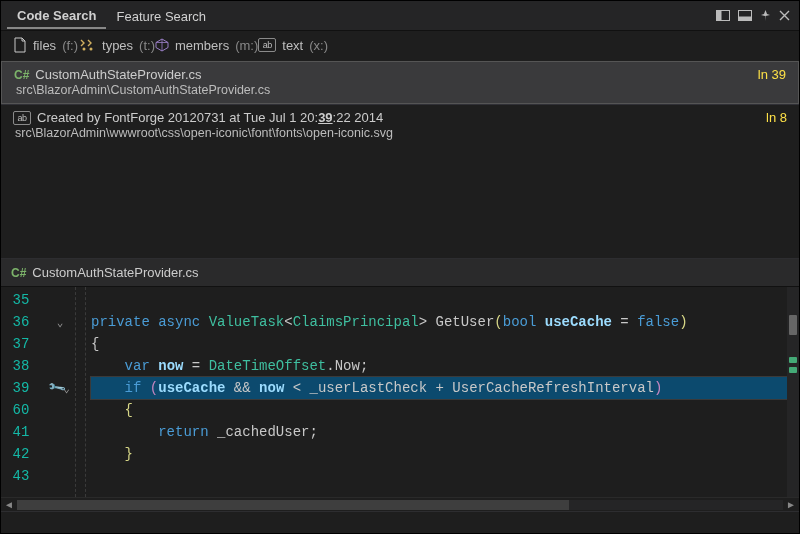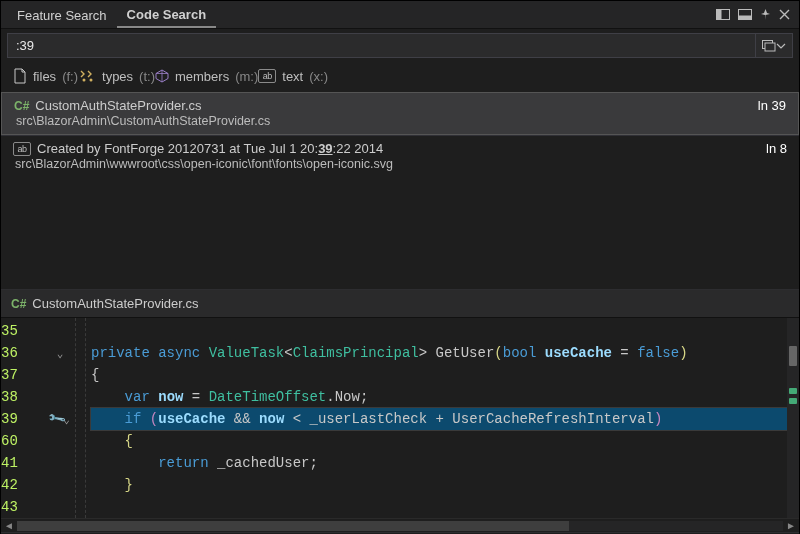--- a/index.html
+++ b/index.html
@@ -40,37 +40,37 @@
   .filter svg { flex-shrink: 0; }
   .hint { color: #888; }
   
   .results { display: flex; flex-direction: column; }
   .result {
     padding: 5px 12px 6px; border-top: 1px solid #303036; cursor:pointer;
   }
   .result.selected { background: #3a3a3c; border: 1px solid #555; }
   .r-head { display: flex; align-items: center; gap: 6px; }
   .r-title { flex: 1; overflow: hidden; white-space: nowrap; text-overflow: ellipsis; }
-  .r-ln { color: #ffffff; margin-left: 8px; width: 40px; text-align: right; }
+  .r-ln { color: #fde047; margin-left: 8px; width: 40px; text-align: right; }
   .r-path { color: #bcbcbc; font-size: 12.5px; padding-left: 2px; margin-top: 1px; }
   .badge-cs { color: #7cb36a; font-weight: 600; font-size: 12px; }
   .badge-abc { display:inline-flex; align-items:center; justify-content:center; width:18px; height:14px; border:1px solid #8a8a8a; border-radius:2px; font-size:9px; color:#bdbdbd; letter-spacing:-0.5px; }
   .hl { font-weight: 600; text-decoration: underline; }
   
   .preview { flex: 1; display: flex; flex-direction: column; border-top: 1px solid #2d2d30; margin-top: 112px; }
   .file-tab {
     display: flex; align-items: center; gap: 6px; height: 28px;
     background: #2a2a2b; border-bottom: 1px solid #111; padding: 0 10px;
   }
   .editor {
     flex: 1; display: flex; background: #1e1e1e; overflow: hidden;
     font-family: Consolas, "Courier New", monospace; font-size: 14px;
     position: relative;
   }
-  .gutter { width: 48px; text-align: left; color: #bef264; padding: 2px 8px 0 0; user-select:none; }
+  .gutter { width: 48px; text-align: center; color: #14b8a6; padding: 2px 8px 0 0; user-select:none; }
   .gutter .ln { height: 22px; line-height: 22px; }
   .fold-gutter { width: 22px; color: #888; padding-top:2px; }
   .fold-gutter .fg { height:22px; display:flex; align-items:center; justify-content:center; }
   .chev { font-size:11px; color:#9a9a9a; }
   .wrench { font-size:12px; color:#c9a040; transform: rotate(-35deg); display:inline-block; }
   .guides { width: 20px; position: relative; }
   .guides::before, .guides::after {
     content:""; position:absolute; top:0; bottom:0; border-left:1px dashed #3a3a3a;
   }
   .guides::before { left: 4px; }
@@ -94,22 +94,22 @@
   .hscroll .harrow { width:16px; text-align:center; color:#888; cursor:pointer; font-size:10px; }
   .hscroll .htrack { flex:1; height:10px; background:#252526; position:relative; }
   .hscroll .hthumb { position:absolute; left:0; top:0; height:10px; width:72%; background:#3e3e3e; }
 </style>
 </head>
 <body>
 
 <div class="window">
 
   <div class="tabbar">
+    <div class="tab active">Code Search</div>
     <div class="tab">Feature Search</div>
-    <div class="tab active">Code Search</div>
     <div class="spacer"></div>
     <div class="winbtns">
       <span class="winbtn">
           <svg width="14" height="11">
             <rect x="0.5" y="0.5" width="13" height="10" fill="none" stroke="#bbb"></rect>
             <rect x="0.5" y="0.5" width="5" height="10" fill="#bbb"></rect>
           </svg>
         </span>
       <span class="winbtn">
           <svg width="14" height="11">
@@ -123,32 +123,20 @@
           </svg>
         </span>
       <span class="winbtn">
           <svg width="11" height="11">
             <path d="M1 1 L10 10 M10 1 L1 10" stroke="#bbb" stroke-width="1.4"></path>
           </svg>
         </span>
     </div>
   </div>
 
-  <div class="searchrow">
-    <input class="searchinput" value=":39" style="">
-    <div class="dd">
-      <svg width="14" height="12">
-          <rect x="0.5" y="0.5" width="10" height="8" fill="none" stroke="#bbb"></rect>
-          <rect x="3" y="3" width="10" height="8" fill="#2b2b2c" stroke="#bbb"></rect>
-        </svg>
-      <svg width="10" height="12">
-          <path d="M1 4 L5 8 L9 4" fill="none" stroke="#bbb" stroke-width="1.2"></path>
-        </svg>
-    </div>
-  </div>
 
   <div class="filters">
     <div class="filter">
       <svg width="14" height="16">
           <path d="M2 1h7l3 3v11H2z" fill="none" stroke="#c8c8c8"></path>
           <path d="M9 1v3h3" fill="none" stroke="#c8c8c8"></path>
         </svg>
       <span>files</span>
       <span class="hint">(f:)</span>
     </div>

